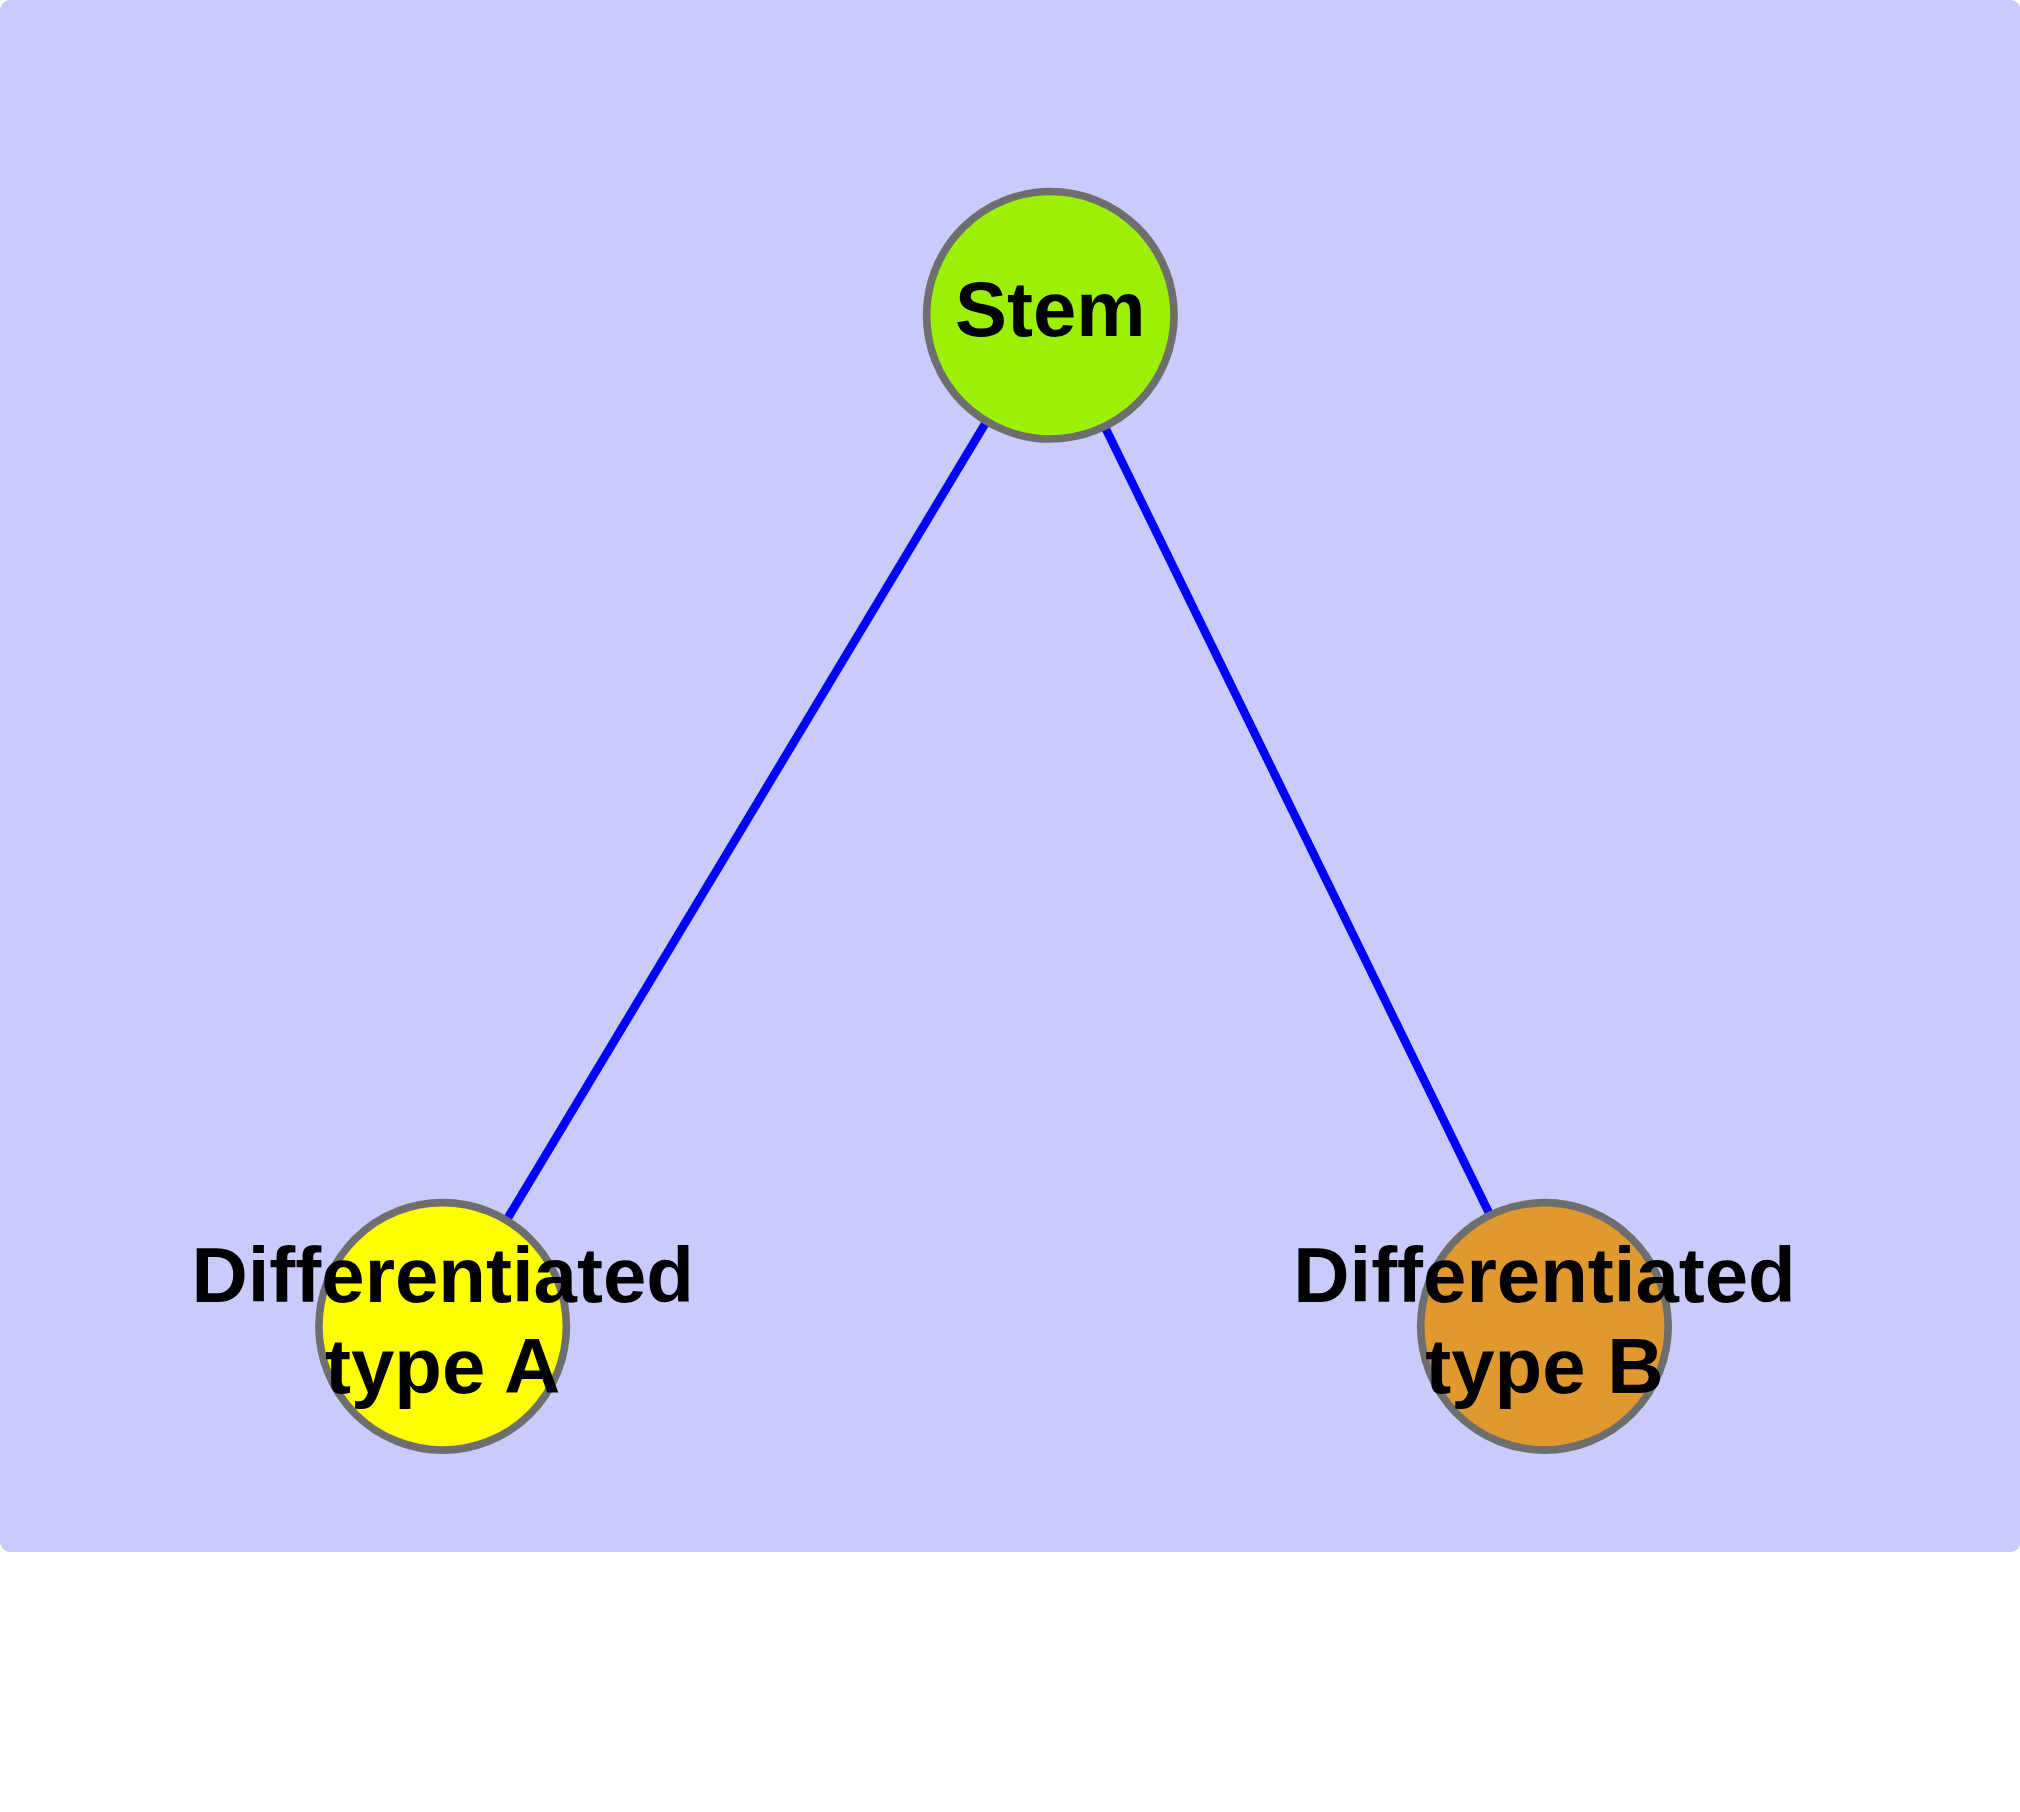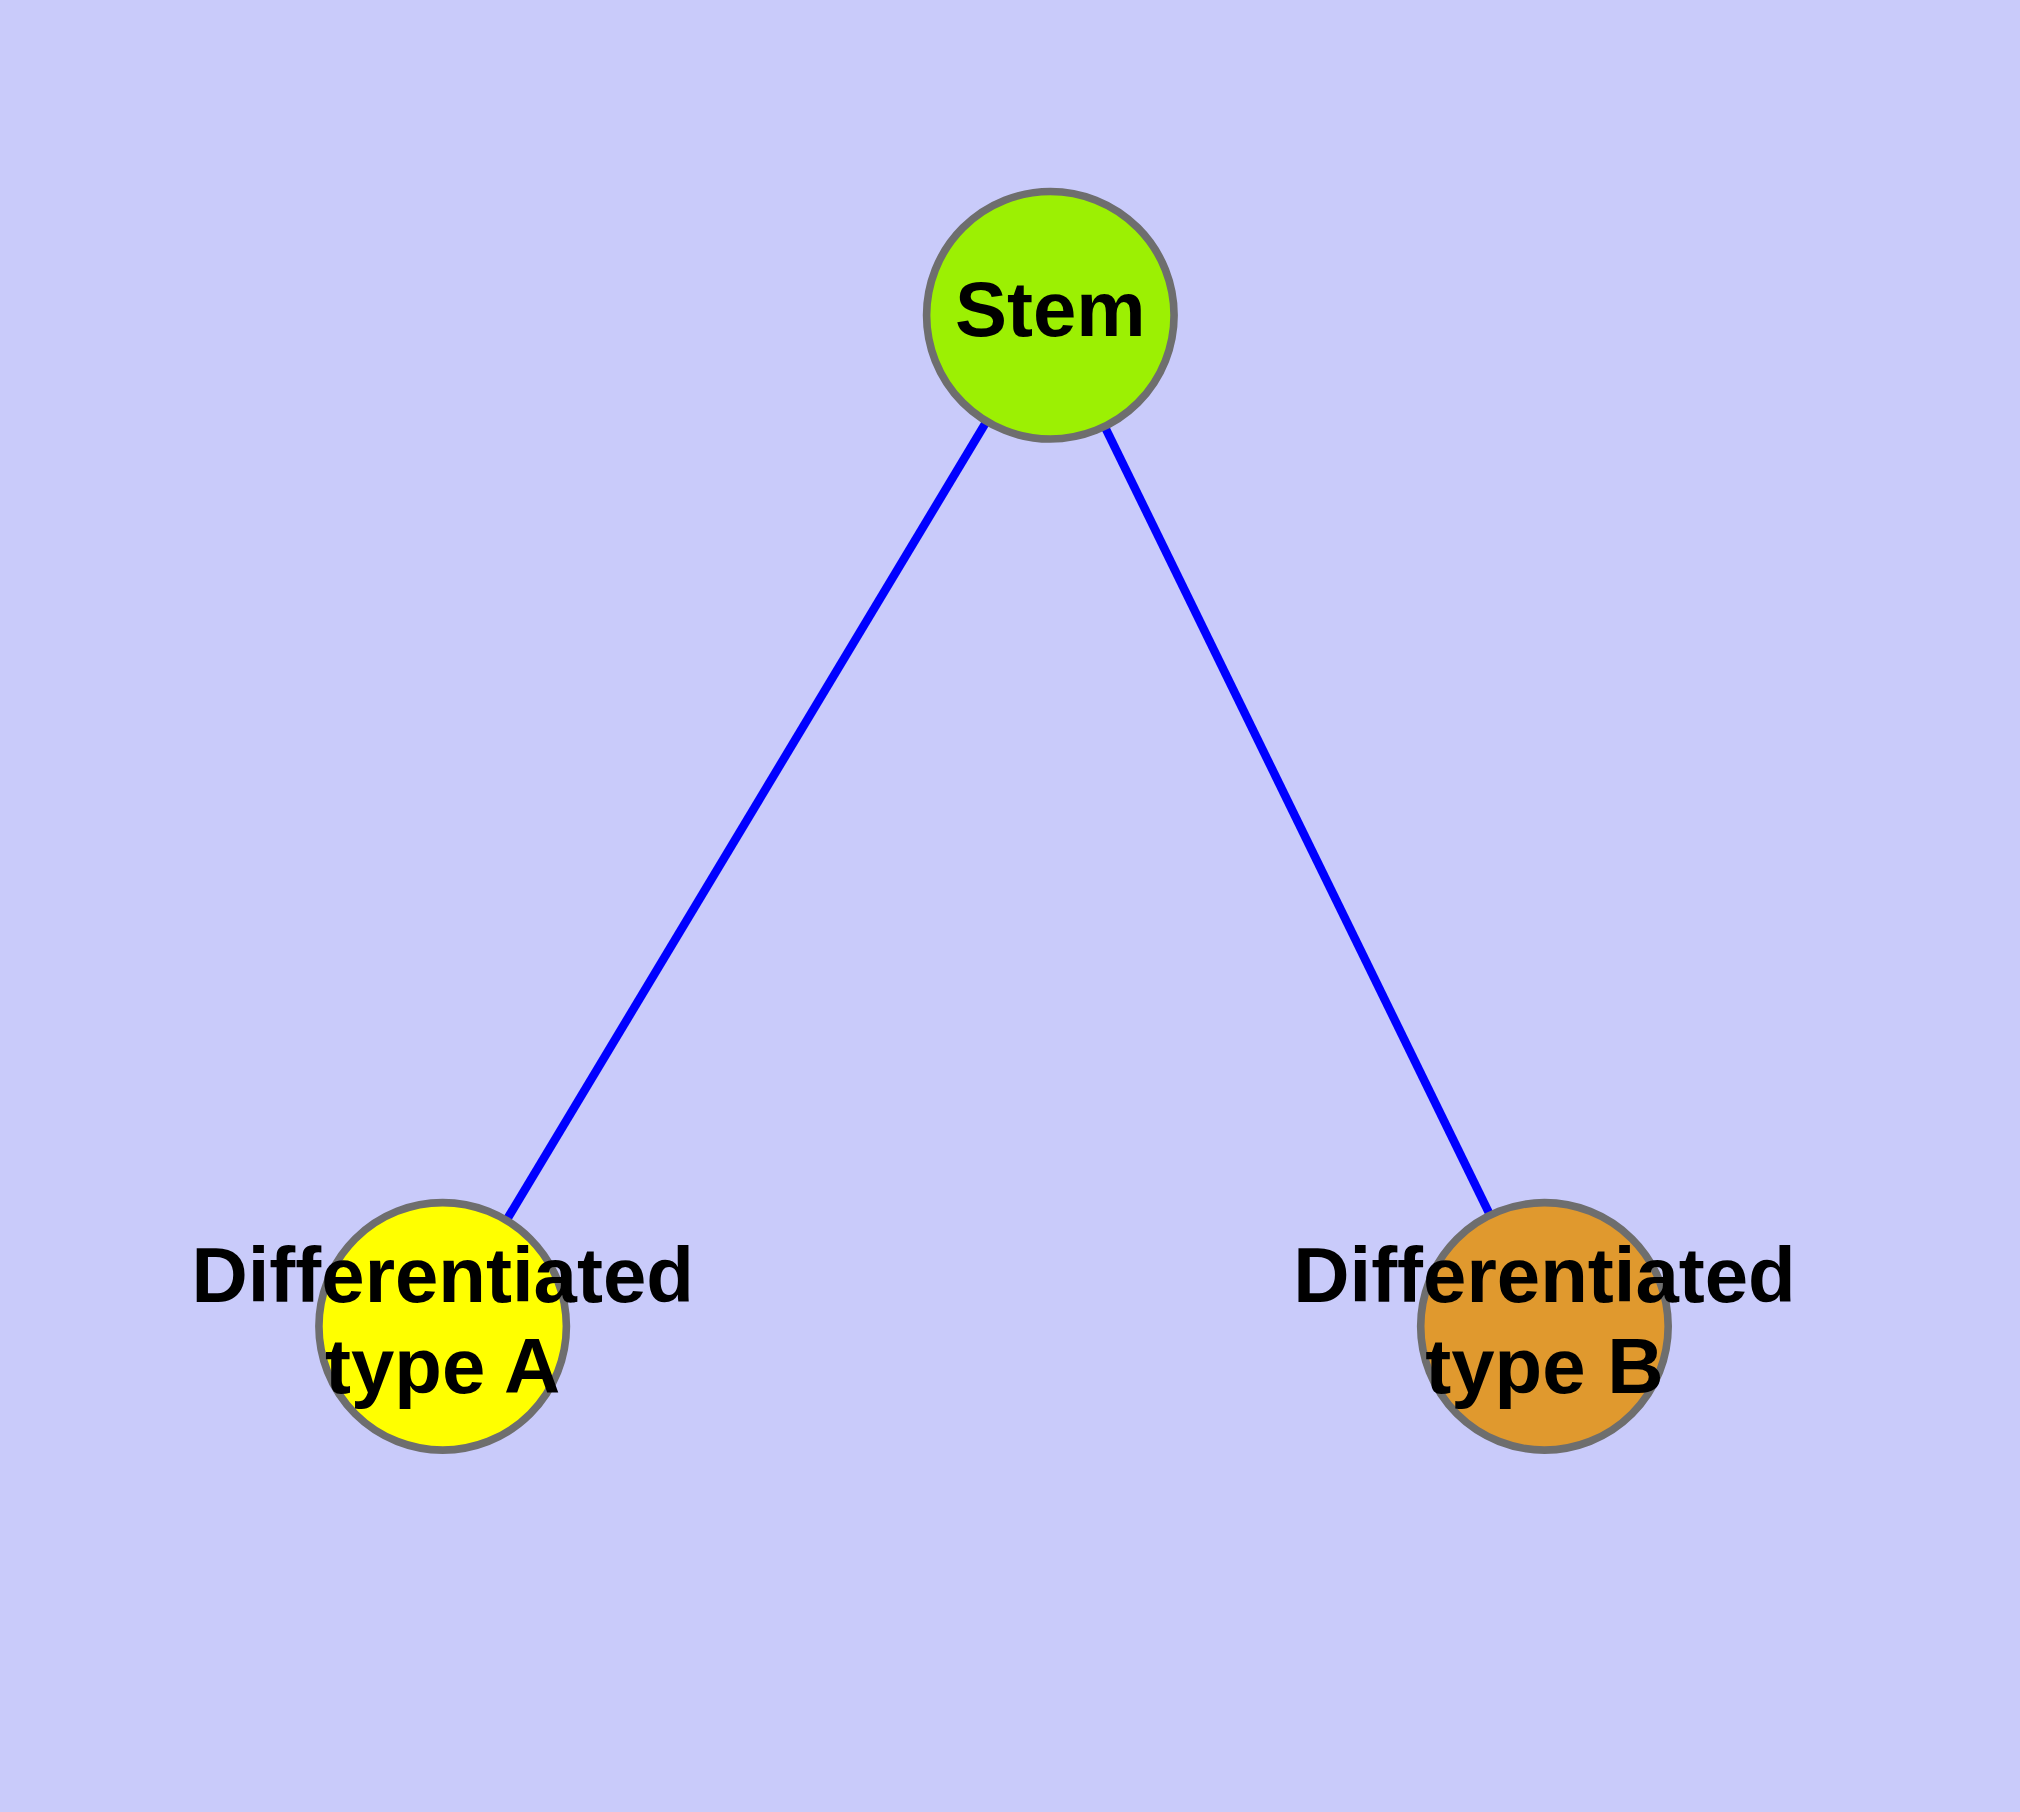--- a/index.html
+++ b/index.html
@@ -4,24 +4,25 @@
 <title>Cell differentiation graph</title>
 <style>
   html, body {
     margin: 0;
     padding: 0;
     background: #ffffff;
   }
   #canvas {
     position: relative;
     width: 2021px;
-    height: 1812px;
+    height: 1552px;
     background: #c9cbfa;
     overflow: hidden;
     font-family: "Liberation Sans", sans-serif;
+    border-radius: 11px;
   }
   #graph-svg {
     position: absolute;
     left: 0;
     top: 0;
     width: 2021px;
     height: 1812px;
     display: block;
   }
   .node-label {

